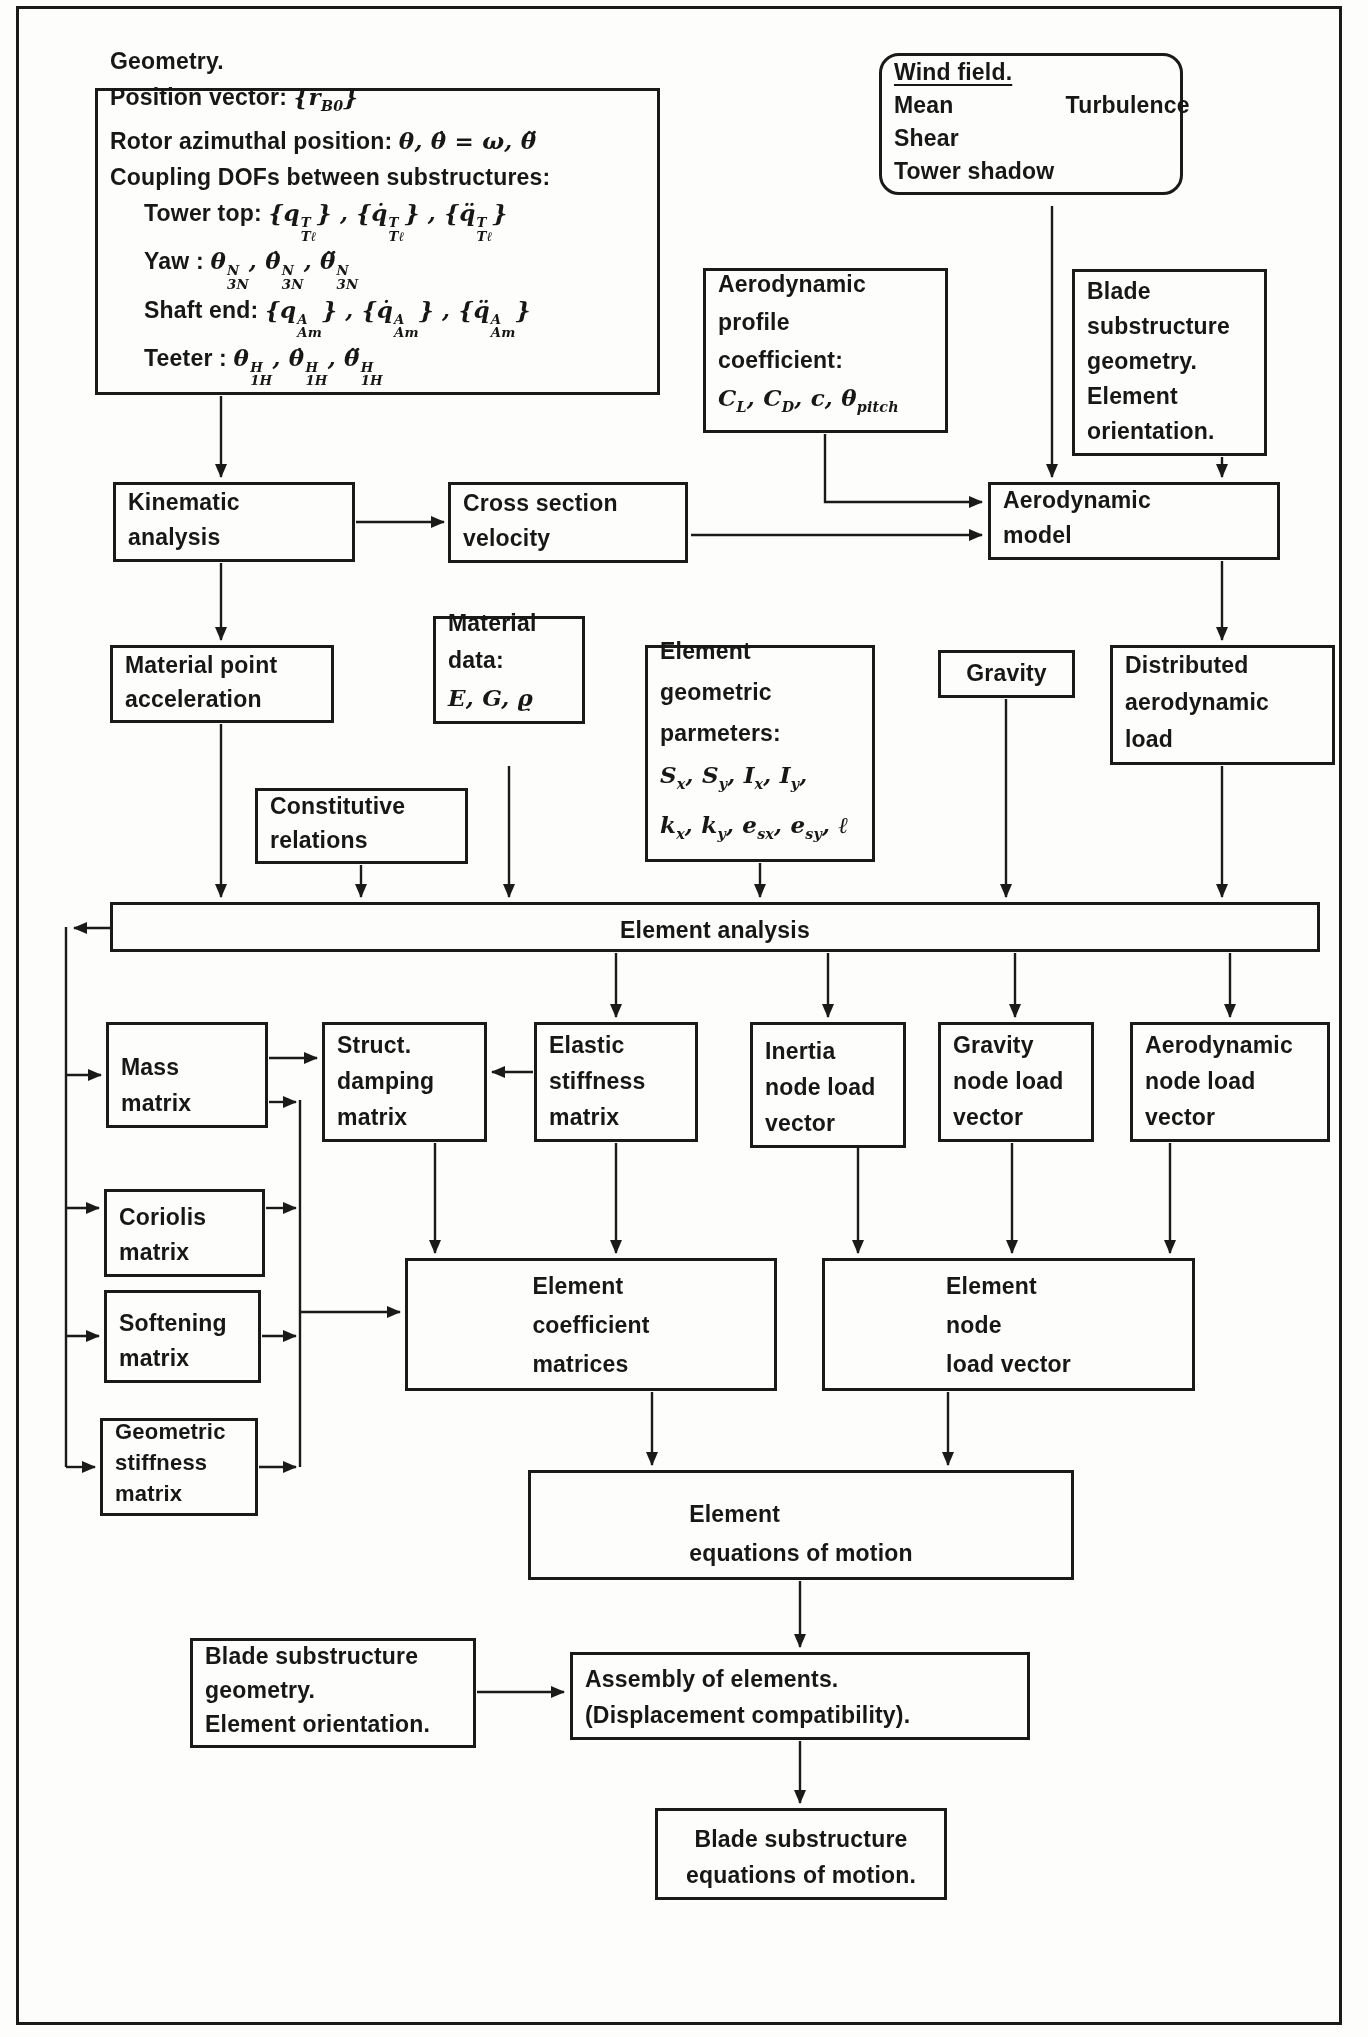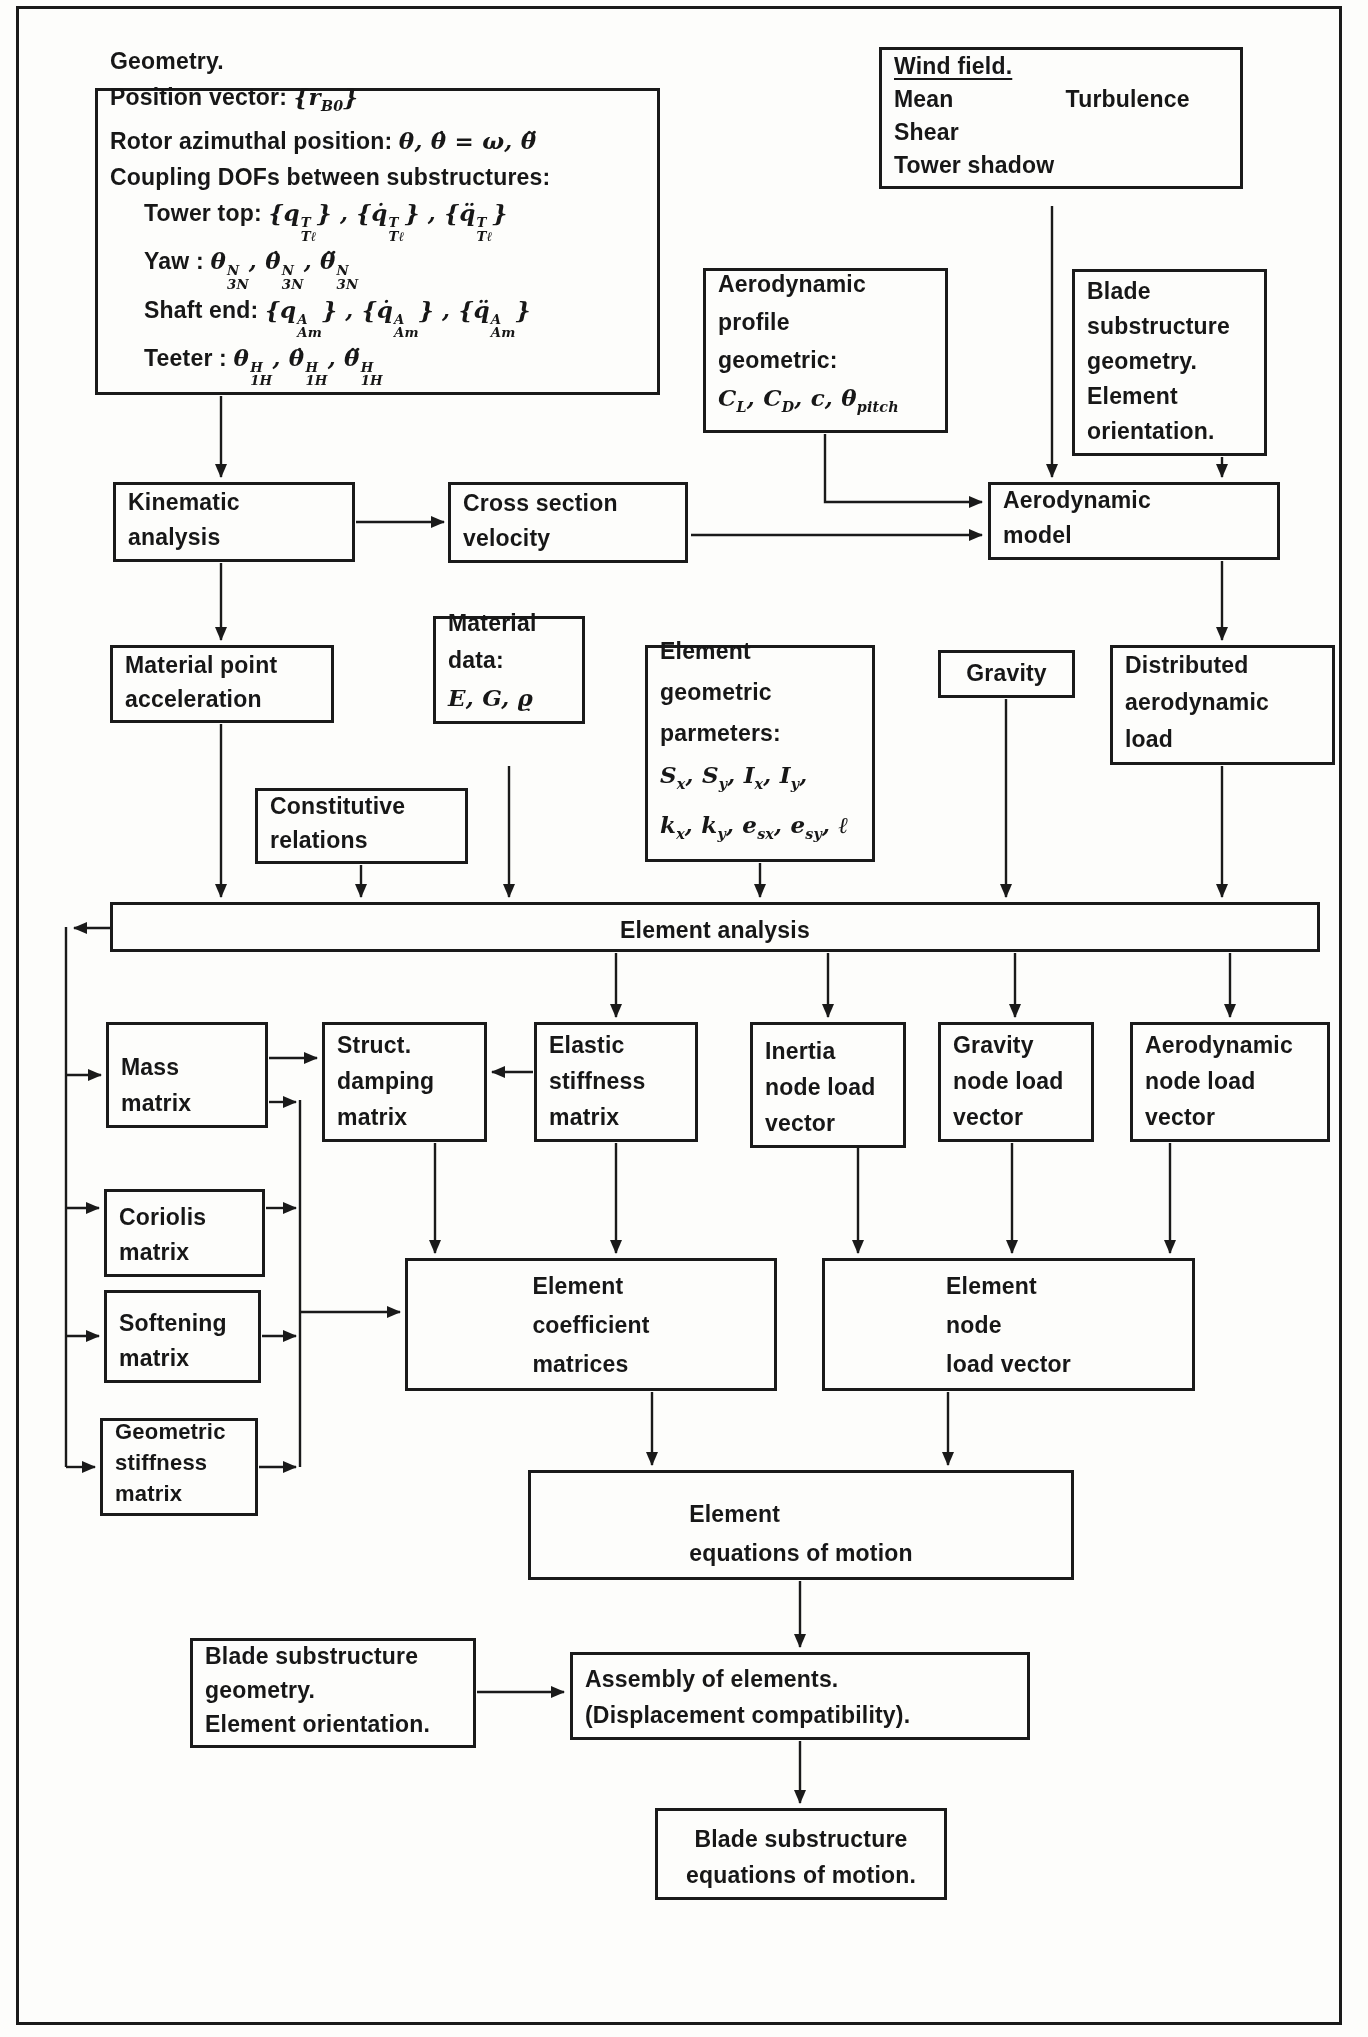--- a/index.html
+++ b/index.html
@@ -132,33 +132,33 @@
                 <span>1H</span>
               </span>, θ̇<span class="ss">
                 <span>H</span>
                 <span>1H</span>
               </span>, θ̈<span class="ss">
                 <span>H</span>
                 <span>1H</span>
               </span></span></div>
         </div>
       </div>
-      <div class="box" style="left: 879px; top: 47px; width: 364px; height: 142px; line-height: 33px;">
+      <div class="box" style="left: 879px; top: 53px; width: 304px; height: 142px; line-height: 33px; border-radius: 20px;">
         <div class="inner">
           <div class="ln"><u>Wind field.</u></div>
           <div class="ln">Mean<span class="gap"></span>Turbulence</div>
           <div class="ln">Shear</div>
           <div class="ln">Tower shadow</div>
         </div>
       </div>
       <div class="box" style="left: 703px; top: 268px; width: 245px; height: 165px; line-height: 38px;">
         <div class="inner">
           <div class="ln">Aerodynamic</div>
           <div class="ln">profile</div>
-          <div class="ln">geometric:</div>
+          <div class="ln">coefficient:</div>
           <div class="ln"><span class="m">C<sub>L</sub>, C<sub>D</sub>, c, θ<sub>pitch</sub></span></div>
         </div>
       </div>
       <div class="box" style="left: 1072px; top: 269px; width: 195px; height: 187px; line-height: 35px;">
         <div class="inner">
           <div class="ln">Blade</div>
           <div class="ln">substructure</div>
           <div class="ln">geometry.</div>
           <div class="ln">Element</div>
           <div class="ln">orientation.</div>

